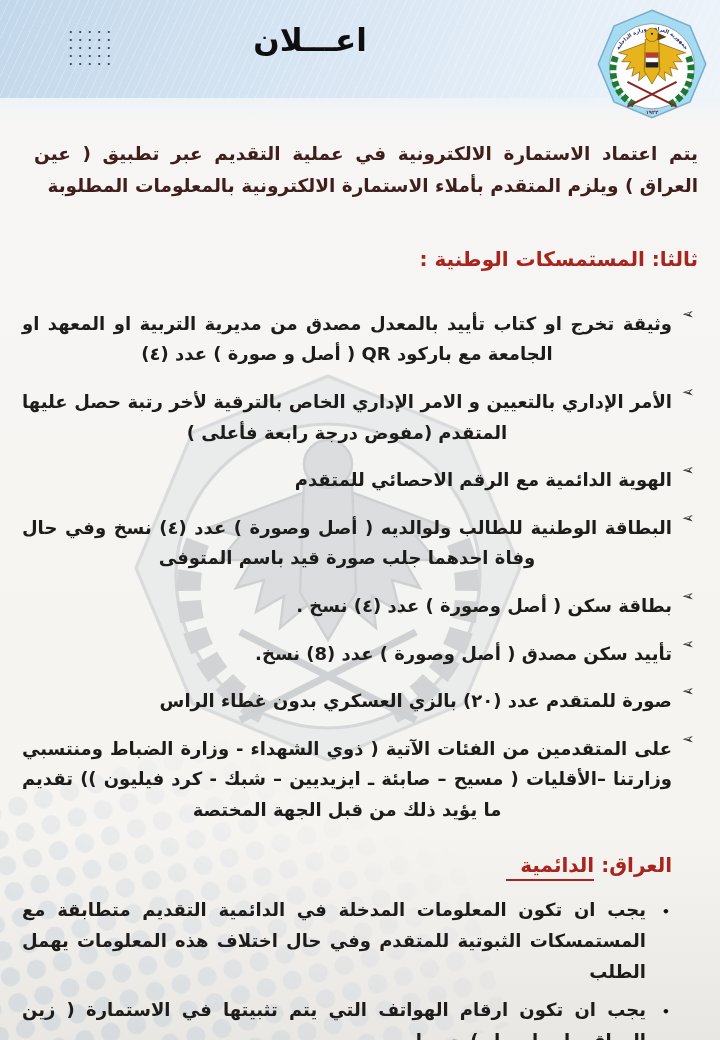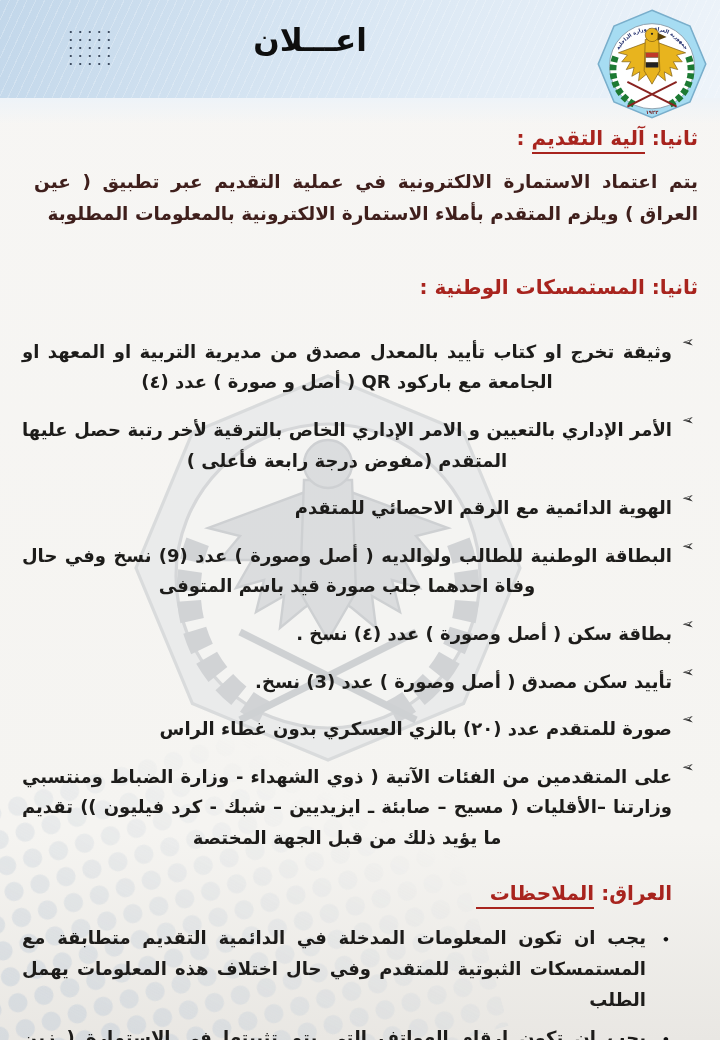--- a/index.html
+++ b/index.html
@@ -97,62 +97,61 @@
     <polygon points="47,30 20,40 28,42 23,48 31,48 27,55 34,53 32,61 39,57 38,65 44,60 47,58" fill="#c6cacf" stroke="#aeb3b9" stroke-width="0.6"></polygon>
     <polygon points="53,30 80,40 72,42 77,48 69,48 73,55 66,53 68,61 61,57 62,65 56,60 53,58" fill="#c6cacf" stroke="#aeb3b9" stroke-width="0.6"></polygon>
     <polygon points="44,28 56,28 57,56 50,68 43,56" fill="#c6cacf" stroke="#aeb3b9" stroke-width="0.6"></polygon>
     <circle cx="50" cy="24" r="6" fill="#c6cacf" stroke="#aeb3b9" stroke-width="0.6"></circle>
   </svg>
 
   <div class="halftone"></div>
 
   <div class="content">
 
-    <h2 class="sec-head"><span>ثانيا: </span><span class="u">آلية التقديم</span><span> :</span></h2>
 
     <p class="intro">يتم اعتماد الاستمارة الالكترونية في عملية التقديم عبر تطبيق ( عين العراق )  ويلزم المتقدم بأملاء الاستمارة الالكترونية بالمعلومات المطلوبة</p>
 
-    <h2 class="sec-head doc-head"><span>ثانيا: </span><span>المستمسكات الوطنية</span><span> :</span></h2>
+    <h2 class="sec-head doc-head"><span>ثالثا: </span><span>المستمسكات الوطنية</span><span> :</span></h2>
 
     <div class="doc-list">
       <div class="doc-item multi">
         <span class="arrow">➢</span>
         <span class="txt">وثيقة تخرج او كتاب تأييد بالمعدل مصدق من مديرية التربية او المعهد او الجامعة مع باركود QR  ( أصل و صورة ) عدد (٤)</span>
       </div>
       <div class="doc-item multi">
         <span class="arrow">➢</span>
         <span class="txt">الأمر الإداري بالتعيين و الامر الإداري الخاص بالترقية لأخر رتبة حصل عليها المتقدم (مفوض درجة رابعة فأعلى )</span>
       </div>
       <div class="doc-item">
         <span class="arrow">➢</span>
         <span class="txt">الهوية الدائمية مع الرقم الاحصائي للمتقدم</span>
       </div>
       <div class="doc-item multi">
         <span class="arrow">➢</span>
-        <span class="txt">البطاقة الوطنية للطالب ولوالديه ( أصل وصورة ) عدد (9) نسخ  وفي حال وفاة احدهما جلب صورة قيد باسم المتوفى</span>
+        <span class="txt">البطاقة الوطنية للطالب ولوالديه ( أصل وصورة ) عدد (٤) نسخ  وفي حال وفاة احدهما جلب صورة قيد باسم المتوفى</span>
       </div>
       <div class="doc-item">
         <span class="arrow">➢</span>
         <span class="txt">بطاقة سكن ( أصل وصورة ) عدد (٤) نسخ .</span>
       </div>
       <div class="doc-item">
         <span class="arrow">➢</span>
-        <span class="txt">تأييد سكن مصدق ( أصل وصورة ) عدد (3) نسخ.</span>
+        <span class="txt">تأييد سكن مصدق ( أصل وصورة ) عدد (8) نسخ.</span>
       </div>
       <div class="doc-item">
         <span class="arrow">➢</span>
         <span class="txt">صورة للمتقدم عدد (٢٠) بالزي العسكري بدون غطاء الراس</span>
       </div>
       <div class="doc-item multi">
         <span class="arrow">➢</span>
         <span class="txt">على المتقدمين من الفئات الآتية ( ذوي الشهداء - وزارة الضباط ومنتسبي وزارتنا –الأقليات ( مسيح – صابئة  ـ ايزيديين – شبك - كرد فيليون )) تقديم ما يؤيد ذلك من قبل الجهة المختصة</span>
       </div>
     </div>
 
-    <h2 class="sec-head notes-head"><span>العراق: </span><span class="u">الملاحظات</span></h2>
+    <h2 class="sec-head notes-head"><span>العراق: </span><span class="u">الدائمية</span></h2>
 
     <div class="notes-list">
       <div class="note-item">
         <span class="dot">•</span>
         <span class="txt">يجب ان تكون المعلومات المدخلة في الدائمية التقديم متطابقة مع المستمسكات الثبوتية للمتقدم وفي حال اختلاف هذه المعلومات يهمل الطلب</span>
       </div>
       <div class="note-item">
         <span class="dot">•</span>
         <span class="txt">يجب ان تكون ارقام الهواتف التي يتم تثبيتها في الاستمارة ( زين العراق ، اسيا سيل ) حصرا  .</span>
       </div>

